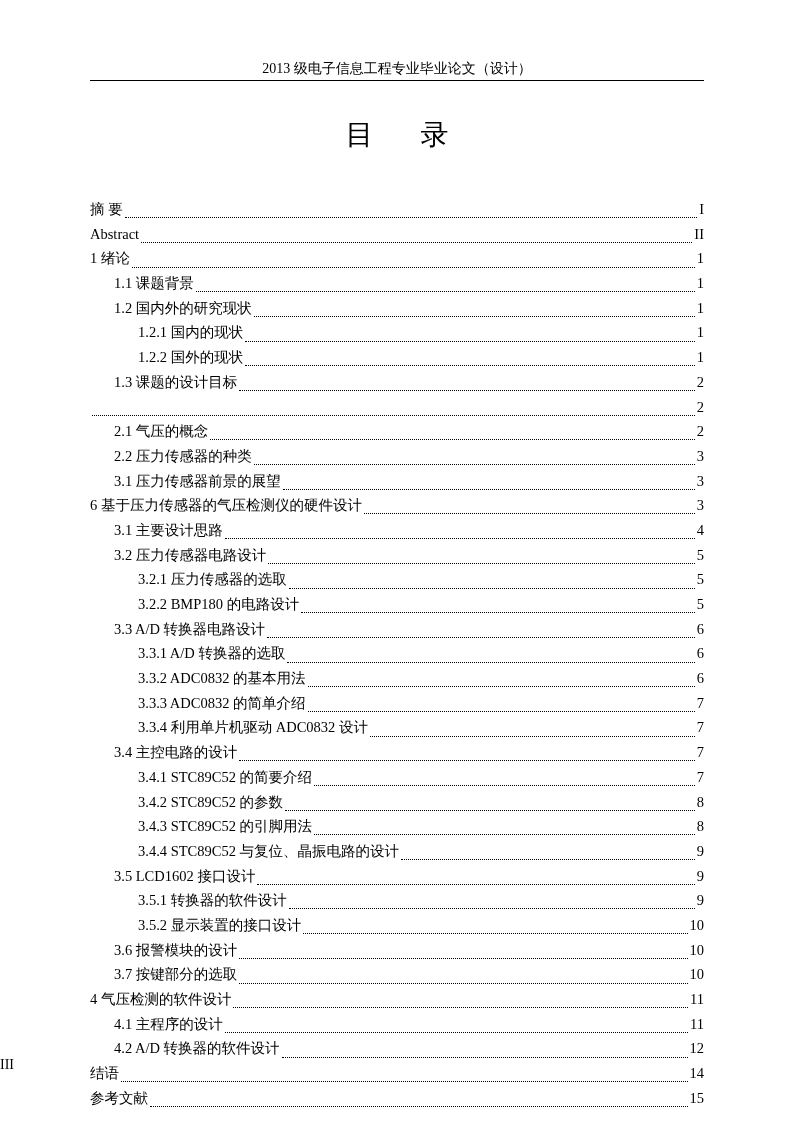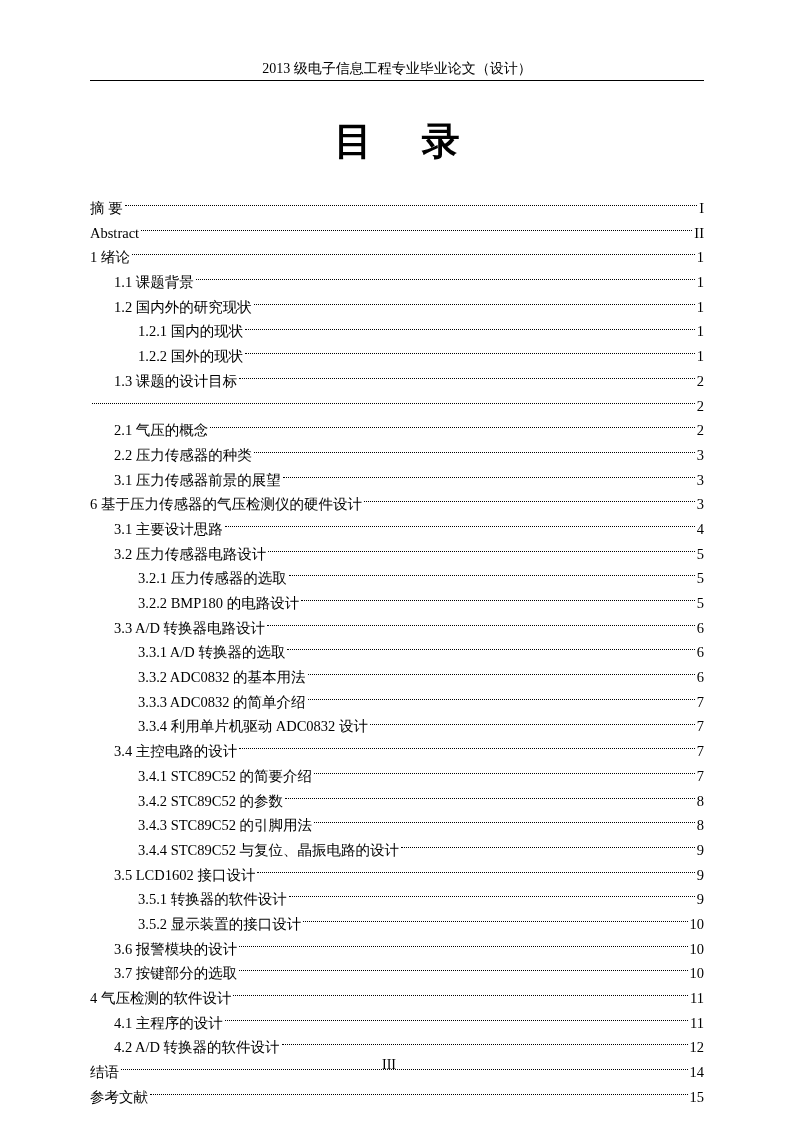--- a/index.html
+++ b/index.html
@@ -13,29 +13,29 @@
     }
     .header {
       text-align: center;
       font-size: 14px;
       padding-bottom: 2px;
       border-bottom: 1px solid #000;
       margin-bottom: 35px;
     }
     .title {
       text-align: center;
-      font-size: 38px;
-      font-weight: bold;
+      font-size: 28px;
+      font-weight: normal;
       letter-spacing: 20px;
-      margin-bottom: 30px;
+      margin-bottom: 44px;
       padding-left: 20px;
     }
     .toc-line {
       display: flex;
-      align-items: center;
+      align-items: flex-end;
       font-size: 14.5px;
       line-height: 1.6;
       margin-bottom: 1.5px;
     }
     .toc-label {
       white-space: nowrap;
     }
     .toc-dots {
       flex: 1;
       border-bottom: 1.5px dotted #000;
@@ -47,21 +47,20 @@
       white-space: nowrap;
     }
     .indent-0 { padding-left: 0; }
     .indent-1 { padding-left: 24px; }
     .indent-2 { padding-left: 48px; }
     .page-number {
       position: absolute;
       bottom: 50px;
       left: 0;
       right: 16px;
-      text-align: center;
       font-size: 14px;
     }
   </style>
 </head>
 <body>
 
 <div class="header">
   <span>2013 级电子信息工程专业毕业论文（设计）</span>
 </div>
 

